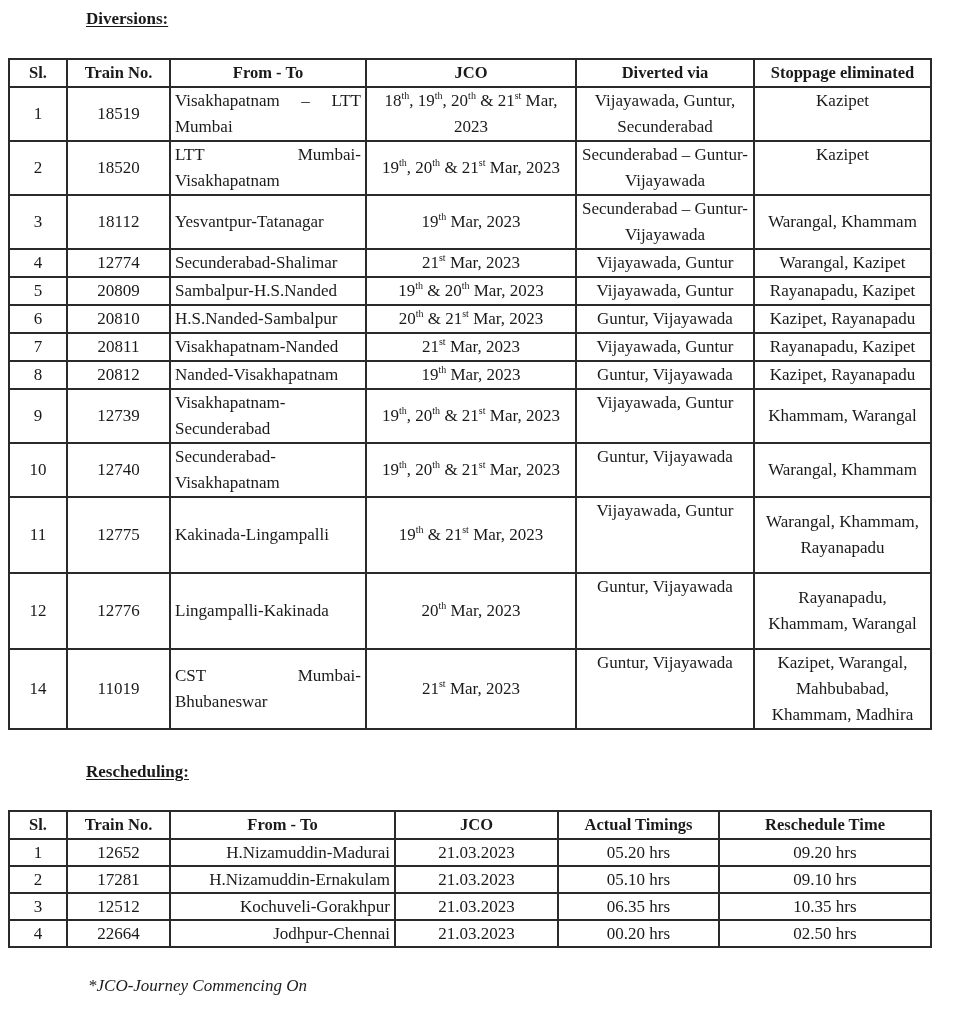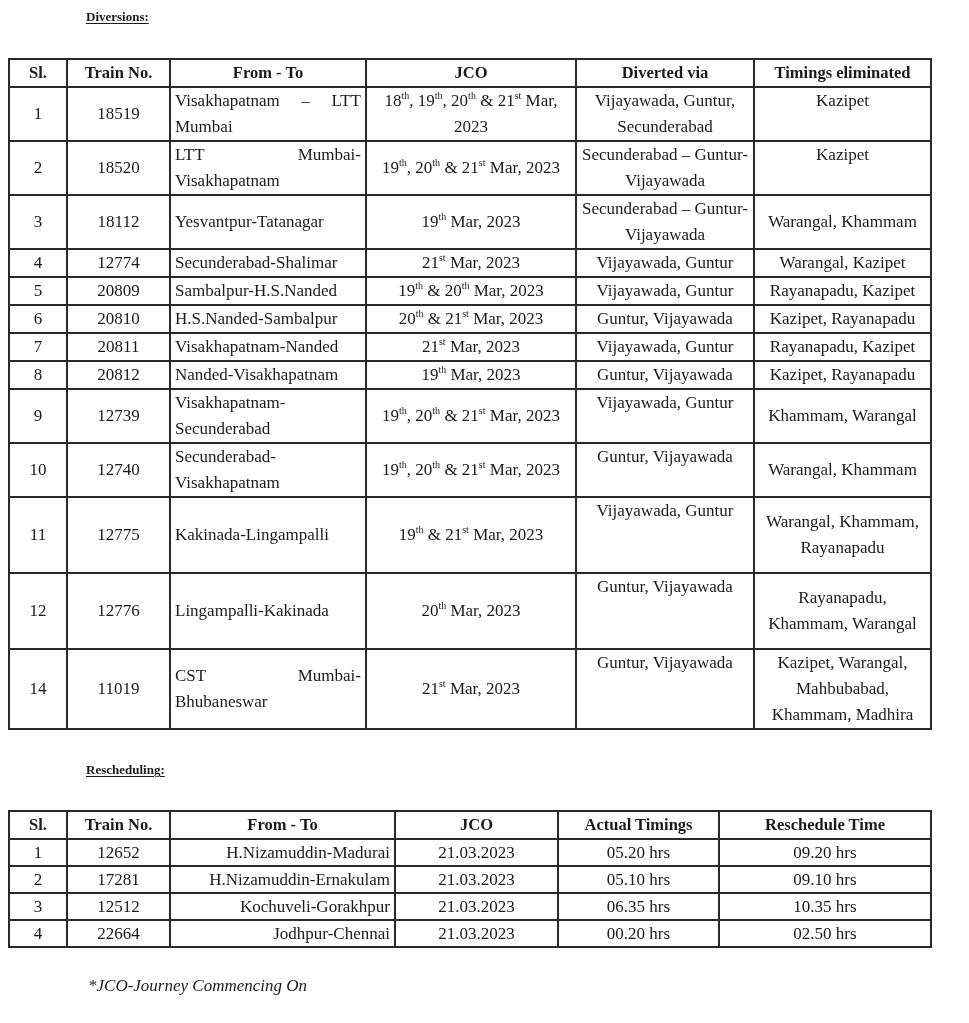--- a/index.html
+++ b/index.html
@@ -4,21 +4,21 @@
   <style>
     html, body { margin: 0; padding: 0; background: #ffffff; }
     body {
       width: 969px; height: 1023px; position: relative; overflow: hidden;
       font-family: "Liberation Serif", "DejaVu Serif", serif;
       color: #1a1a1a;
     }
     .section-title {
       position: absolute; left: 86px;
       font-family: "Liberation Serif", serif;
-      font-weight: bold; font-size: 13px;
+      font-weight: bold; font-size: 17px;
       text-decoration: underline; text-underline-offset: 2px;
       margin: 0;
     }
     #div-title { top: 9px; }
     #res-title { top: 762px; }
 
     table {
       position: absolute; left: 8px;
       border-collapse: collapse;
       table-layout: fixed;
@@ -65,21 +65,21 @@
       <col style="width:178px">
       <col style="width:177px">
   </colgroup>
   <thead>
     <tr>
       <th>Sl.</th>
       <th>Train No.</th>
       <th>From - To</th>
       <th>JCO</th>
       <th>Diverted via</th>
-      <th>Timings eliminated</th>
+      <th>Stoppage eliminated</th>
     </tr>
   </thead>
   <tbody id="div-body">
       <tr style="height: 50px;">
         <td>1</td>
         <td>18519</td>
         <td class="just">Visakhapatnam – LTT Mumbai</td>
         <td><span>18</span><sup>th</sup><span style="white-space: pre-wrap;">, </span><span>19</span><sup>th</sup><span style="white-space: pre-wrap;">, </span><span>20</span><sup>th</sup><span style="white-space: pre-wrap;"> &amp; </span><span>21</span><sup>st</sup><span style="white-space: pre-wrap;"> Mar, 2023</span></td>
         <td>Vijayawada, Guntur, Secunderabad</td>
         <td class="top">Kazipet</td>

